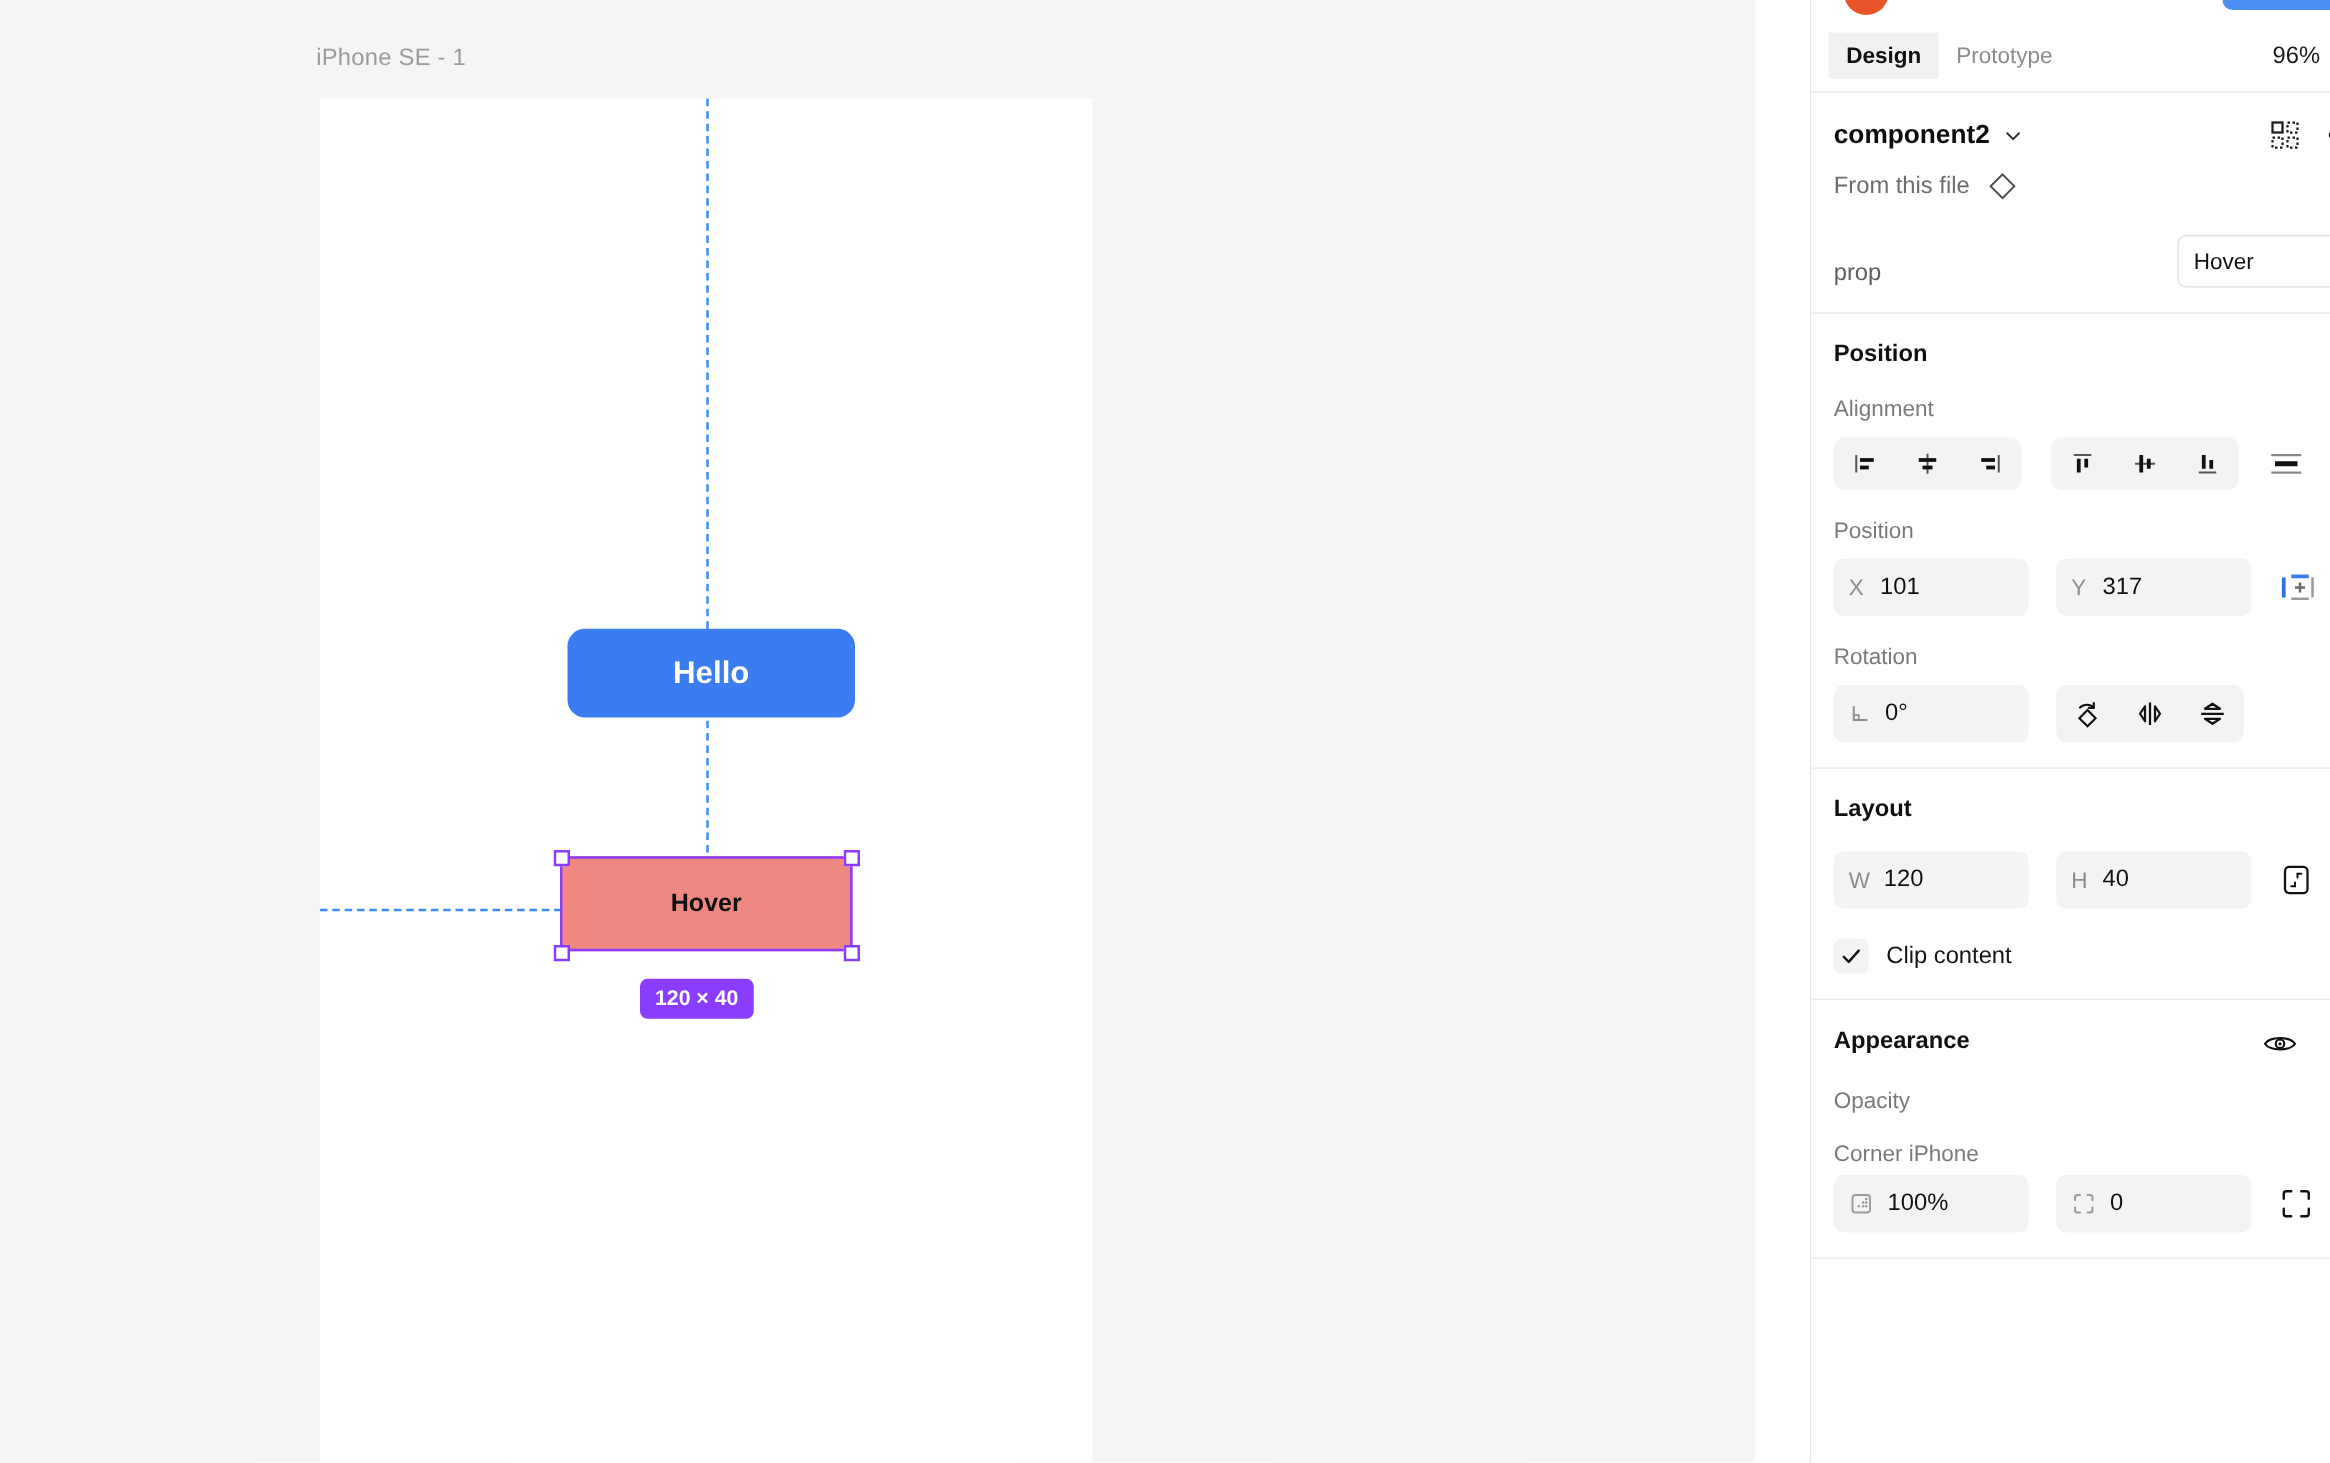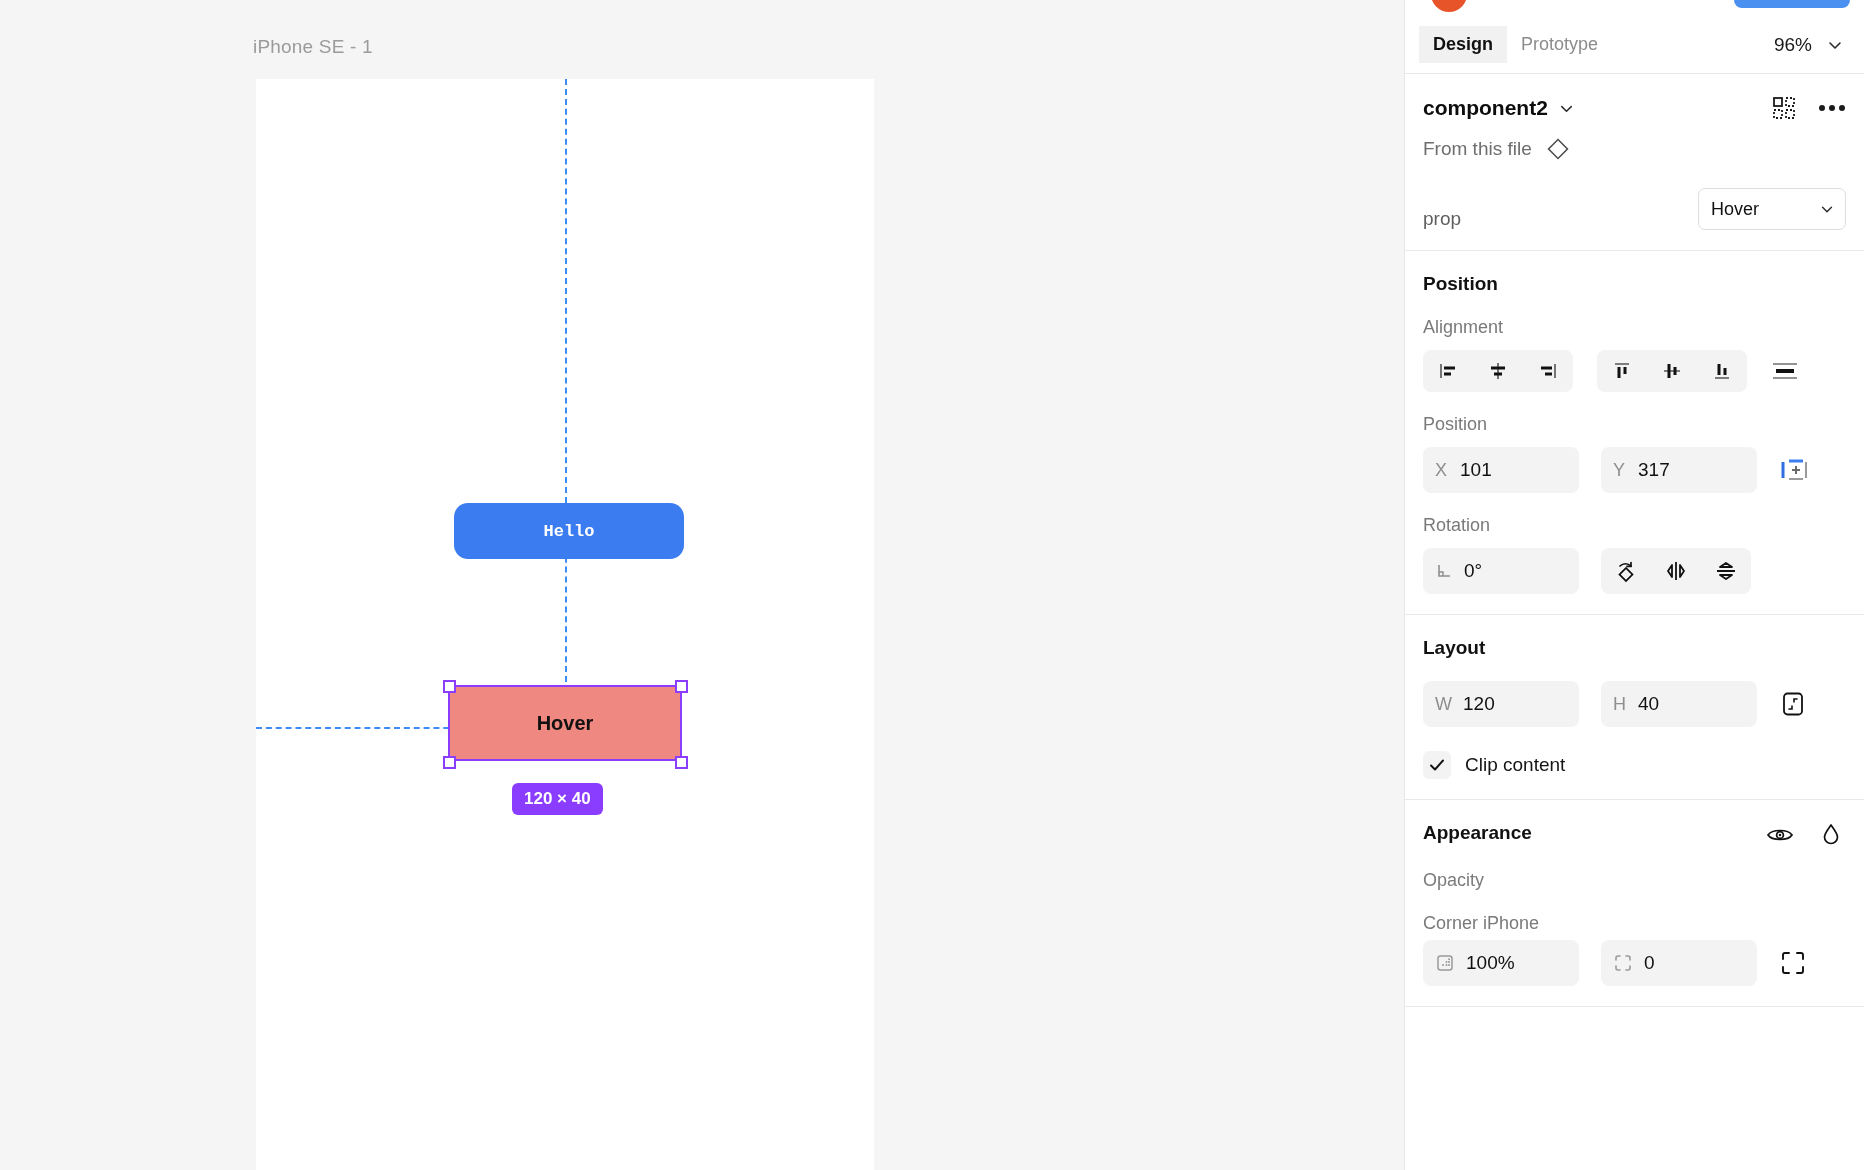--- a/index.html
+++ b/index.html
@@ -2,21 +2,21 @@
 <html><head>
 <meta charset="utf-8">
 <style>
   * { box-sizing: border-box; margin: 0; padding: 0; }
   html, body {
     width: 1864px; height: 1170px;
     overflow: hidden;
     font-family: "Liberation Sans", sans-serif;
     background: #ffffff;
   }
-  #app { position: relative; width: 1864px; height: 1170px; display: flex; }
+  #app { position: relative; width: 1864px; height: 1170px; display: flex; gap: 44px; }
 
   
   .canvas {
     position: relative;
     width: 1404px; height: 1170px;
     background: #f5f5f5;
     overflow: hidden;
     flex: 0 0 1404px;
   }
   .frame-label {
@@ -44,28 +44,27 @@
     position: absolute;
     left: 256px; top: 727px;
     width: 213px; height: 0;
     border-top: 2px dashed #3b8cf5;
   }
 
   
   .btn-hello {
     position: absolute;
     left: 454px; top: 503px;
-    width: 230px; height: 56px;
+    width: 230px; height: 71px;
     background: #3b7df0;
     border-radius: 14px;
     display: flex; align-items: center; justify-content: center;
     color: #ffffff;
-    font-size: 17px;
+    font-size: 25px;
     font-weight: bold;
-    font-family: Liberation Mono, monospace;
   }
 
   
   .node-hover {
     position: absolute;
     left: 448px; top: 685px;
     width: 234px; height: 76px;
     background: #ee8880;
     display: flex; align-items: center; justify-content: center;
     color: #111111;

